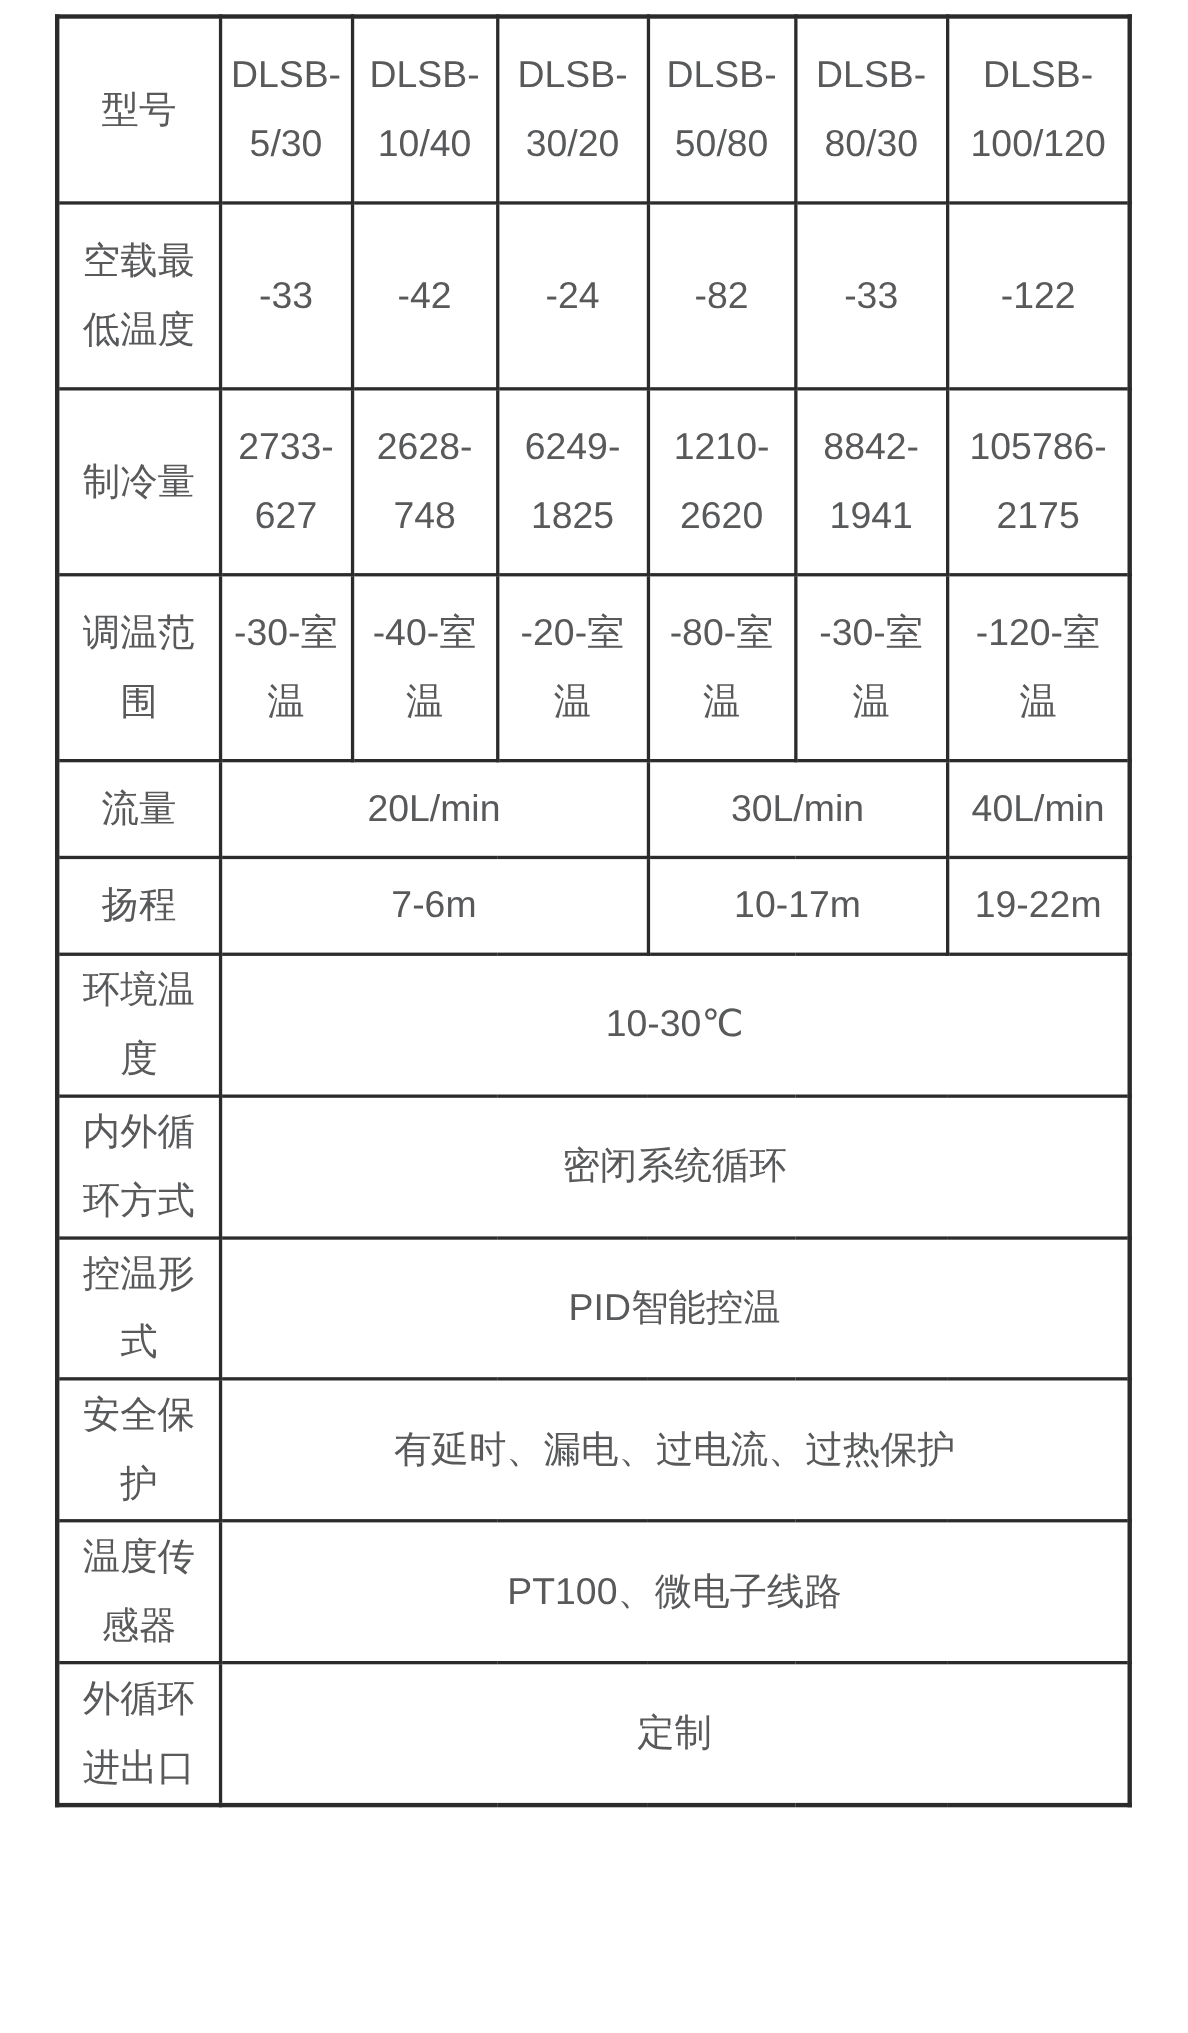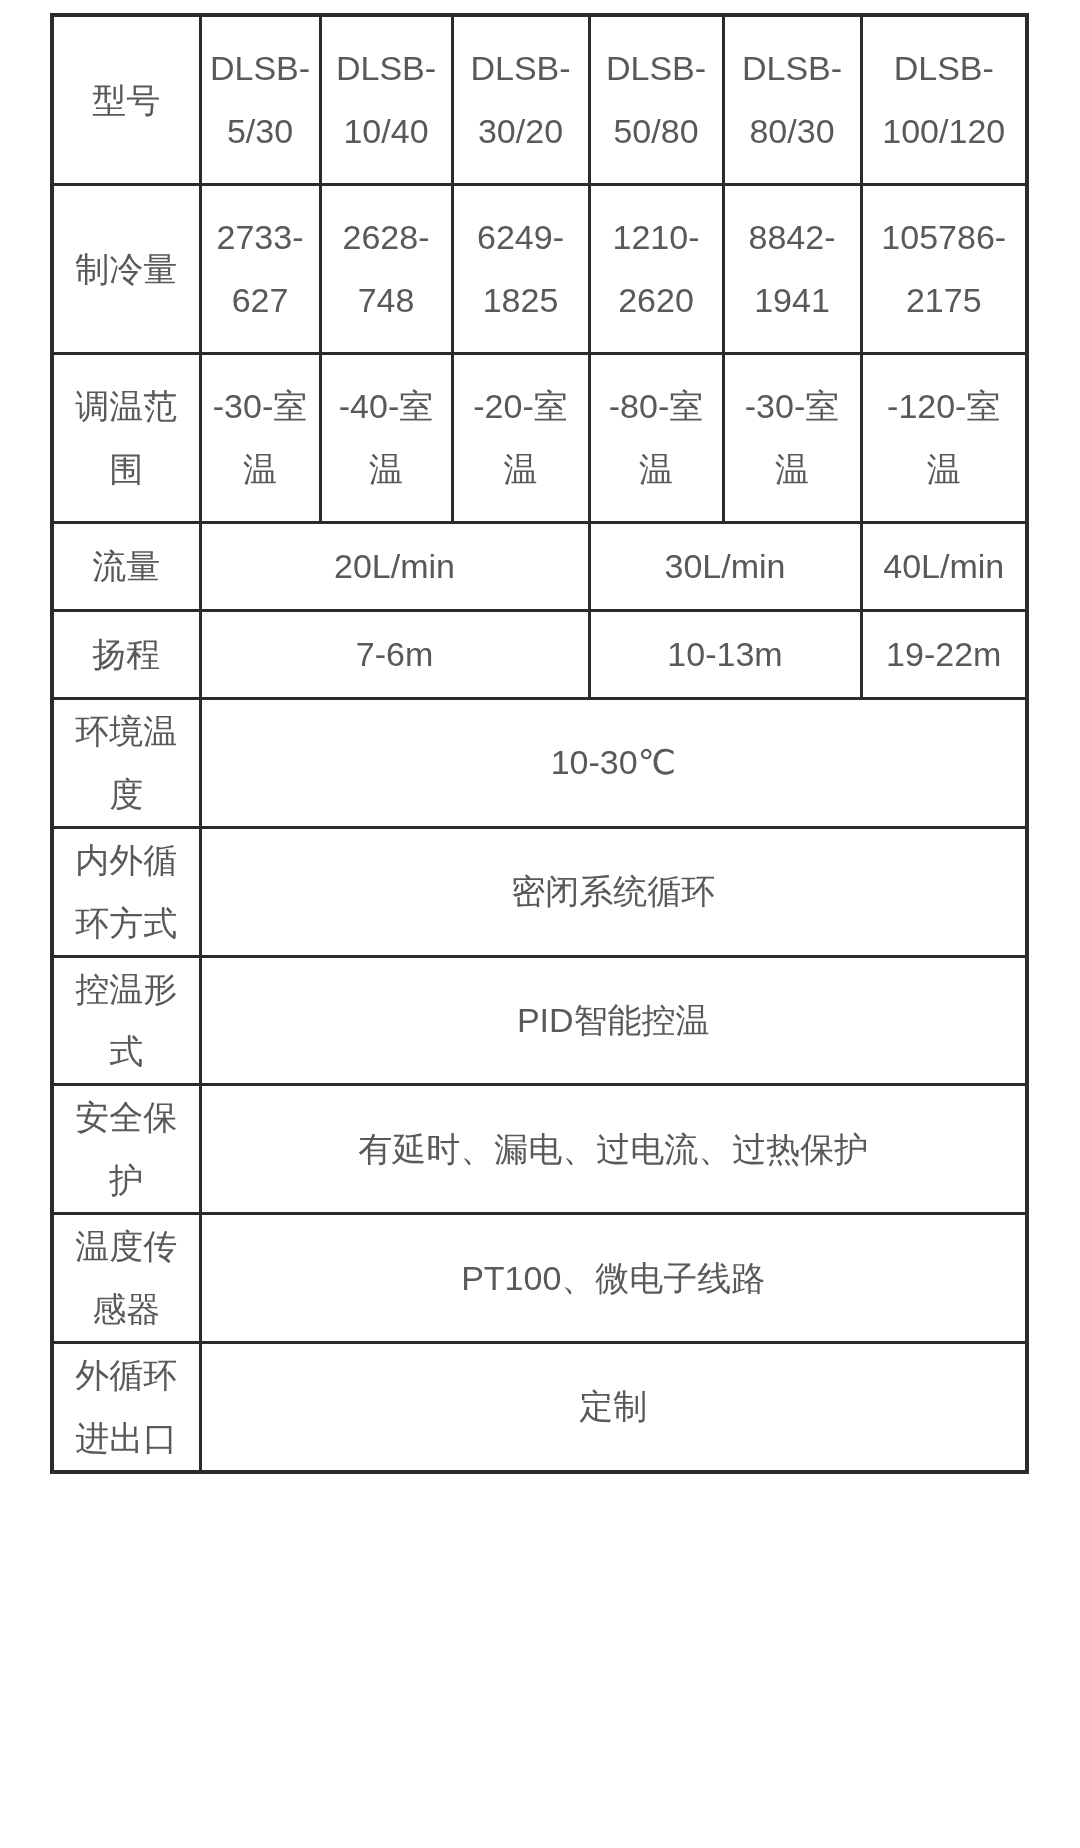--- a/index.html
+++ b/index.html
@@ -67,20 +67,30 @@
         <td>DLSB-
 30/20</td>
         <td>DLSB-
 50/80</td>
         <td>DLSB-
 80/30</td>
         <td>DLSB-
 100/120</td>
       </tr>
 
+      <tr class="h-tall">
+        <td>空载最
+低温度</td>
+        <td>-33</td>
+        <td>-42</td>
+        <td>-24</td>
+        <td>-82</td>
+        <td>-33</td>
+        <td>-122</td>
+      </tr>
 
       <tr class="h-tall">
         <td>制冷量</td>
         <td>2733-
 627</td>
         <td>2628-
 748</td>
         <td>6249-
 1825</td>
         <td>1210-
@@ -111,21 +121,21 @@
       <tr class="h-short">
         <td>流量</td>
         <td colspan="3">20L/min</td>
         <td colspan="2">30L/min</td>
         <td>40L/min</td>
       </tr>
 
       <tr class="h-short">
         <td>扬程</td>
         <td colspan="3">7-6m</td>
-        <td colspan="2">10-13m</td>
+        <td colspan="2">10-17m</td>
         <td>19-22m</td>
       </tr>
 
 
       <tr class="h-med">
         <td>环境温
 度</td>
         <td colspan="6">10-30℃</td>
       </tr>
 

